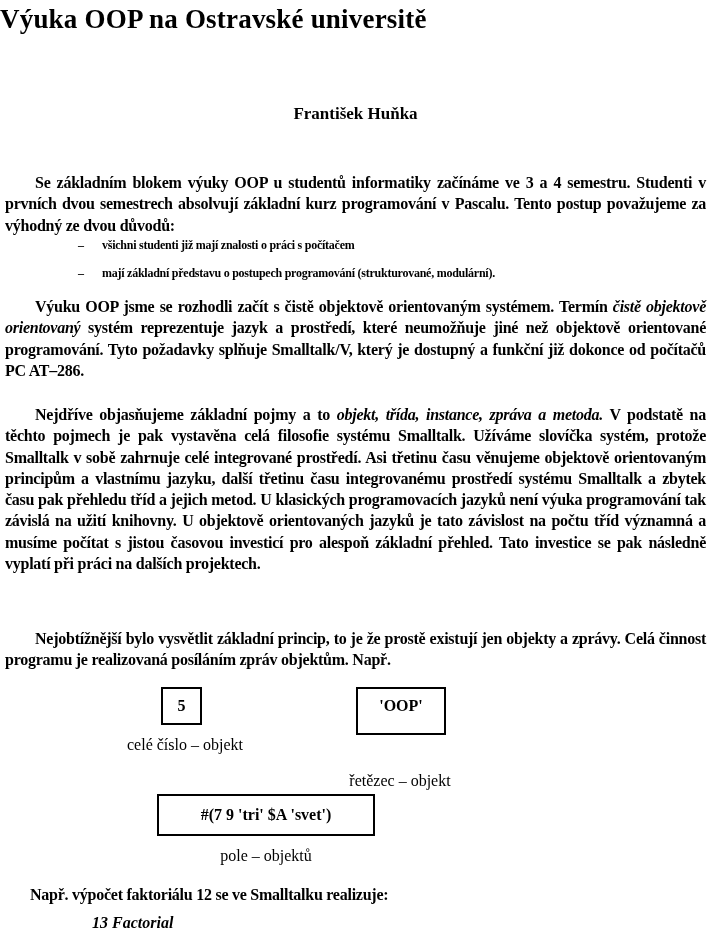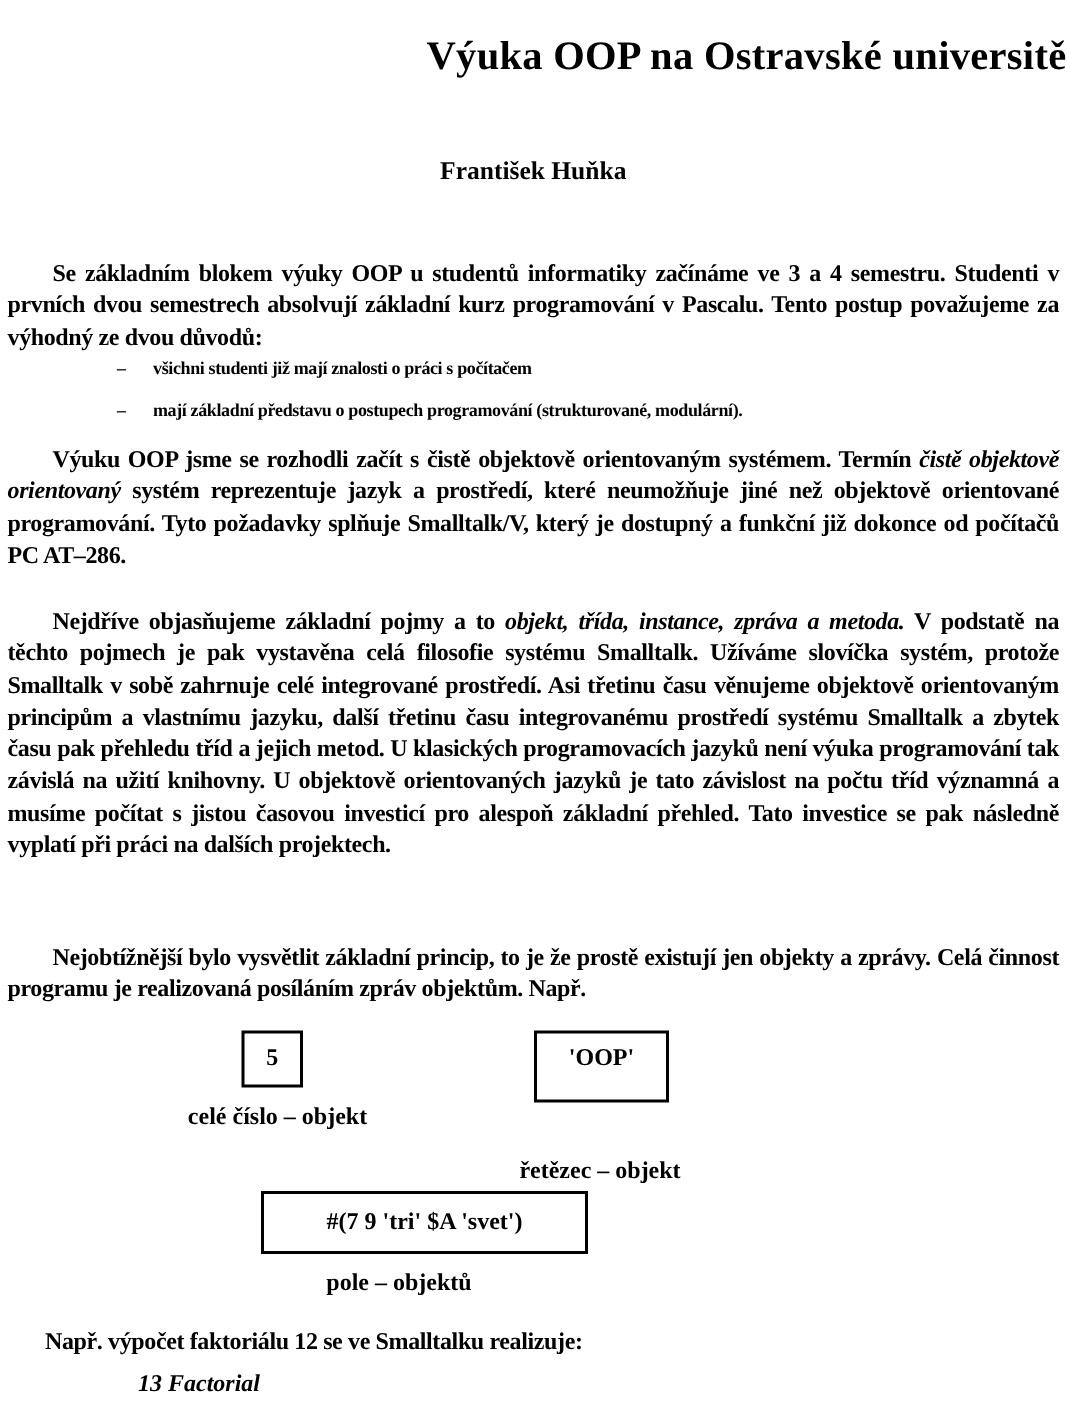--- a/index.html
+++ b/index.html
@@ -3,39 +3,39 @@
 <meta charset="utf-8">
 <style>
   html, body { margin: 0; padding: 0; background: #ffffff; }
   body {
     width: 711px; height: 943px; position: relative; overflow: hidden;
     font-family: "Liberation Serif", "DejaVu Serif", serif;
     color: #000; font-size: 16.5px;
   }
   .abs { position: absolute; }
   .title {
-    left: 0; width: 711px; top: 4px; text-align: right;
-    font-weight: bold; font-size: 27px; letter-spacing: 0.2px; margin-top: 18px;
+    left: 0; width: 711px; top: 4px; text-align: left;
+    font-weight: bold; font-size: 27px; letter-spacing: 0.2px;
   }
   .author {
     left: 0; width: 711px; top: 62px; text-align: center;
     font-size: 17px; font-weight: bold; margin-top: 42px;
   }
   .para {
     left: 5px; width: 701px; line-height: 21.3px; text-align: justify;
     font-weight: bold; font-size: 16px; letter-spacing: -0.25px;
   }
   .indent { text-indent: 30px; }
   .bullet { left: 78px; font-weight: bold; font-size: 12px; letter-spacing: -0.25px; }
   .bullet .dash { display: inline-block; width: 24px; }
   .box {
     border: 2px solid #000; text-align: center; font-weight: bold;
     font-size: 16px; box-sizing: border-box;
   }
-  .caption { font-weight: bold; font-size: 16px; text-align: center; }
+  .caption { font-weight: normal; font-size: 16px; text-align: center; }
   i, em { font-style: italic; }
 </style>
 </head>
 <body>
 
 <div class="abs title">Výuka OOP na Ostravské universitě</div>
 <div class="abs author">František Huňka</div>
 
 <div class="abs para indent" style="top:172px;">Se základním blokem výuky OOP u studentů informatiky začínáme ve 3 a 4 semestru. Studenti v prvních dvou semestrech absolvují základní kurz programování v Pascalu. Tento postup považujeme za výhodný ze dvou důvodů:</div>
 
@@ -51,17 +51,17 @@
 <div class="abs para indent" style="top:404px;"><span>Nejdříve objasňujeme základní pojmy a to </span><i>objekt, třída, instance, zpráva a metoda.</i><span> V podstatě na těchto pojmech je pak vystavěna celá filosofie systému Smalltalk. Užíváme slovíčka systém, protože Smalltalk v sobě zahrnuje celé integrované prostředí. Asi třetinu času věnujeme objektově orientovaným principům a vlastnímu jazyku, další třetinu času integrovanému prostředí systému Smalltalk a zbytek času pak přehledu tříd a jejich metod. U klasických programovacích jazyků není výuka programování tak závislá na užití knihovny. U objektově orientovaných jazyků je tato závislost na počtu tříd významná a musíme počítat s jistou časovou investicí pro alespoň základní přehled. Tato investice se pak následně vyplatí při práci na dalších projektech.</span></div>
 
 <div class="abs para indent" style="top:628px;">Nejobtížnější bylo vysvětlit základní princip, to je že prostě existují jen objekty a zprávy. Celá činnost programu je realizovaná posíláním zpráv objektům. Např.</div>
 
 <div class="abs box" style="left:161px; top:687px; width:41px; height:38px; line-height:34px;">5</div>
 <div class="abs caption" style="left:85px; width:200px; top:736px;">celé číslo – objekt</div>
 
 <div class="abs box" style="left:356px; top:687px; width:90px; height:48px; line-height:34px;">'OOP'</div>
 <div class="abs caption" style="left:300px; width:200px; top:736px;margin-top:36px;">řetězec – objekt</div>
 
-<div class="abs box" style="left:157px; top:794px; width:218px; height:42px; line-height:38px;margin-left:17px;">#(7 9 'tri' $A 'svet')</div>
+<div class="abs box" style="left:157px; top:794px; width:218px; height:42px; line-height:38px;">#(7 9 'tri' $A 'svet')</div>
 <div class="abs caption" style="left:166px; width:200px; top:847px;">pole – objektů</div>
 
 <div class="abs para" style="top:884px; left:30px; width:600px;">Např. výpočet faktoriálu 12 se ve Smalltalku realizuje:</div>
 <div class="abs" style="top:914px; left:92px; font-weight:bold; font-style:italic; font-size:16px;">13 Factorial</div>
 
 </body></html>

